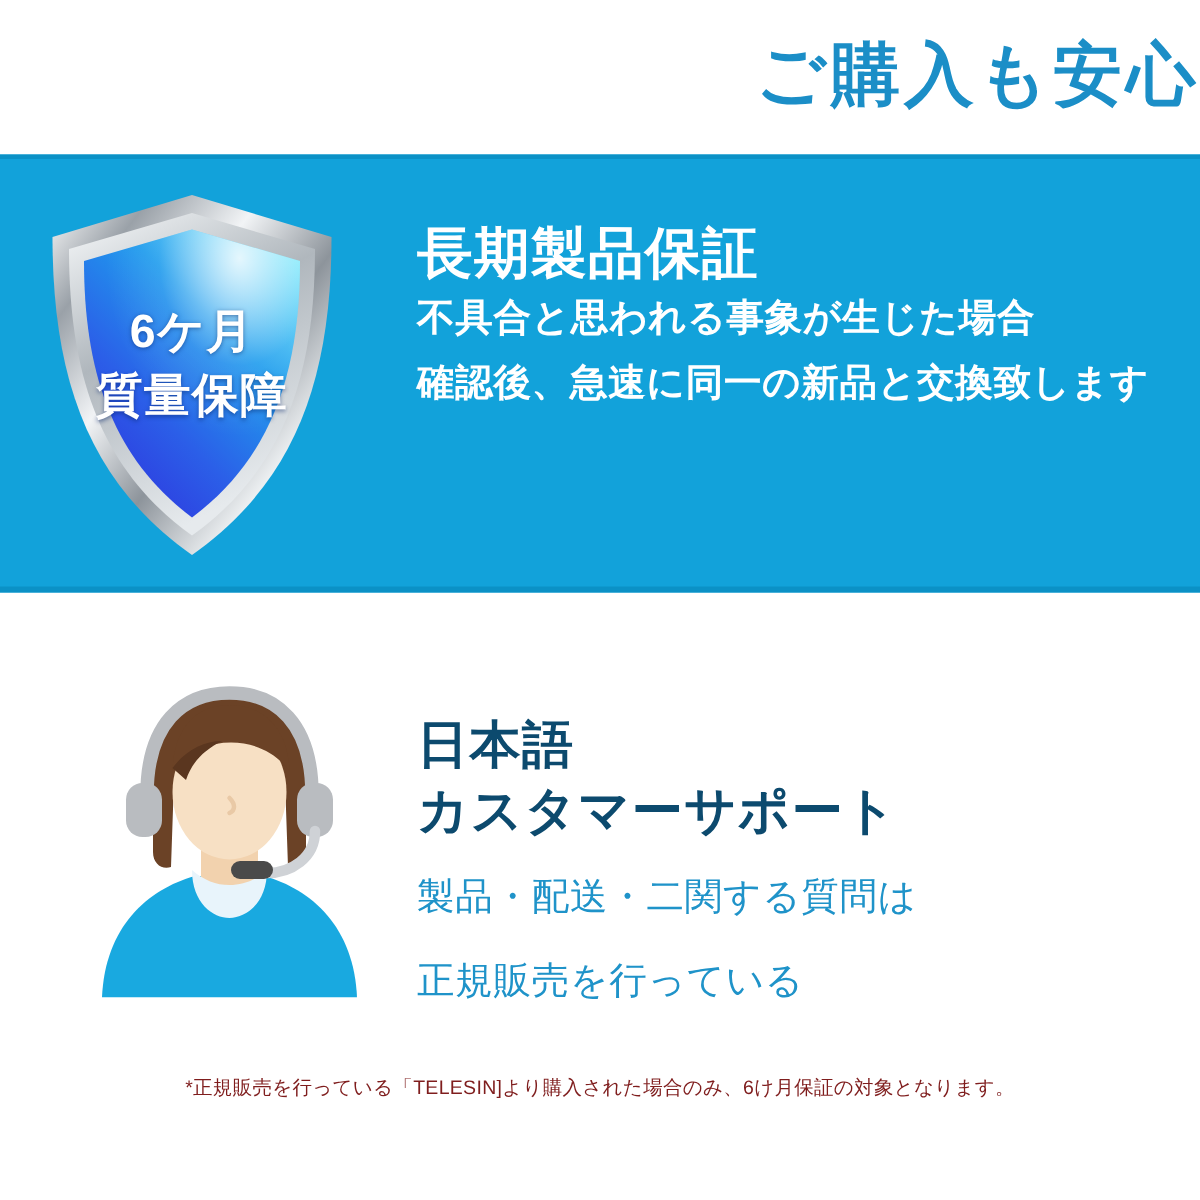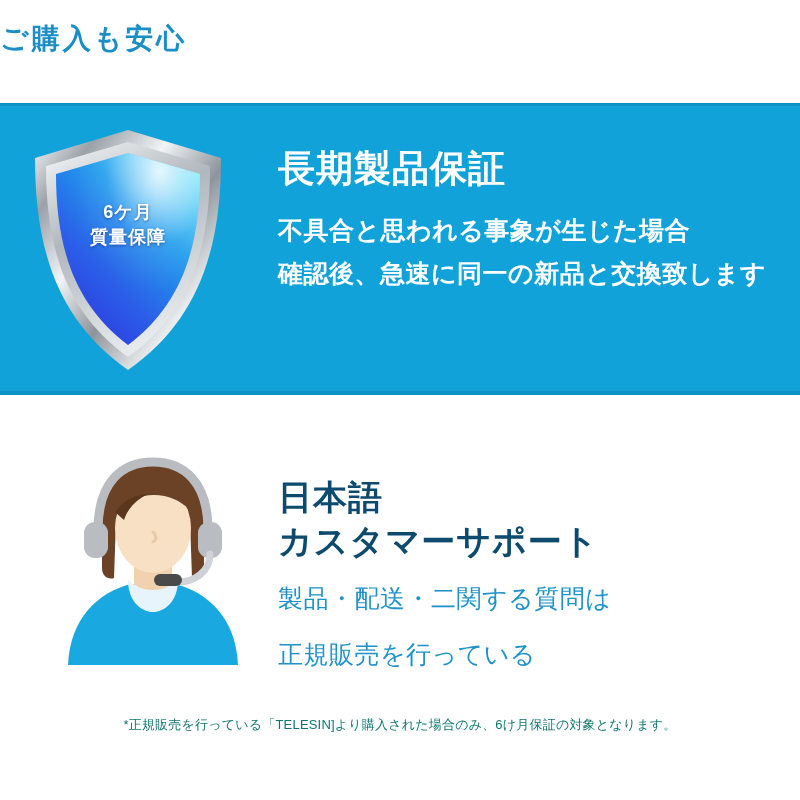--- a/index.html
+++ b/index.html
@@ -17,22 +17,22 @@
     background: #ffffff;
     overflow: hidden;
   }
 
   
   .page-title {
     position: absolute;
     top: 22px;
     left: 0;
     width: 800px;
-    text-align: left;
-    font-size: 28px;
+    text-align: right;
+    font-size: 46px;
     font-weight: bold;
     color: #1b8ec7;
     letter-spacing: 3px;
     line-height: 1.2;
   }
 
   
   .warranty-panel {
     position: absolute;
     top: 103px;
@@ -55,40 +55,39 @@
   }
   .shield-wrap svg { display: block; }
   .shield-text {
     position: absolute;
     top: 74px;
     left: 0;
     width: 200px;
     text-align: center;
     color: #ffffff;
     font-weight: bold;
-    font-size: 18px;
+    font-size: 31px;
     line-height: 1.38;
     text-shadow: 0 1px 3px rgba(10,40,110,0.55);
     letter-spacing: 1px;
   }
 
   
   .warranty-text {
     position: absolute;
     top: 42px;
     left: 278px;
     width: 500px;
   }
   .warranty-heading {
     font-size: 37px;
     font-weight: bold;
     color: #ffffff;
     letter-spacing: 1px;
     line-height: 1.15;
-    margin-bottom: 18px;
   }
   .warranty-line {
     font-size: 25px;
     font-weight: bold;
     color: #ffffff;
     letter-spacing: 0.5px;
     line-height: 1.72;
   }
 
   
@@ -130,21 +129,21 @@
   }
 
   
   .footer-note {
     position: absolute;
     top: 716px;
     left: 0;
     width: 800px;
     text-align: center;
     font-size: 13px;
-    color: #0f766e;
+    color: #7f1d1d;
     letter-spacing: 0.2px;
   }
 </style>
 </head>
 <body>
 
 <div id="page">
 
   <div class="page-title">ご購入も安心</div>
 

